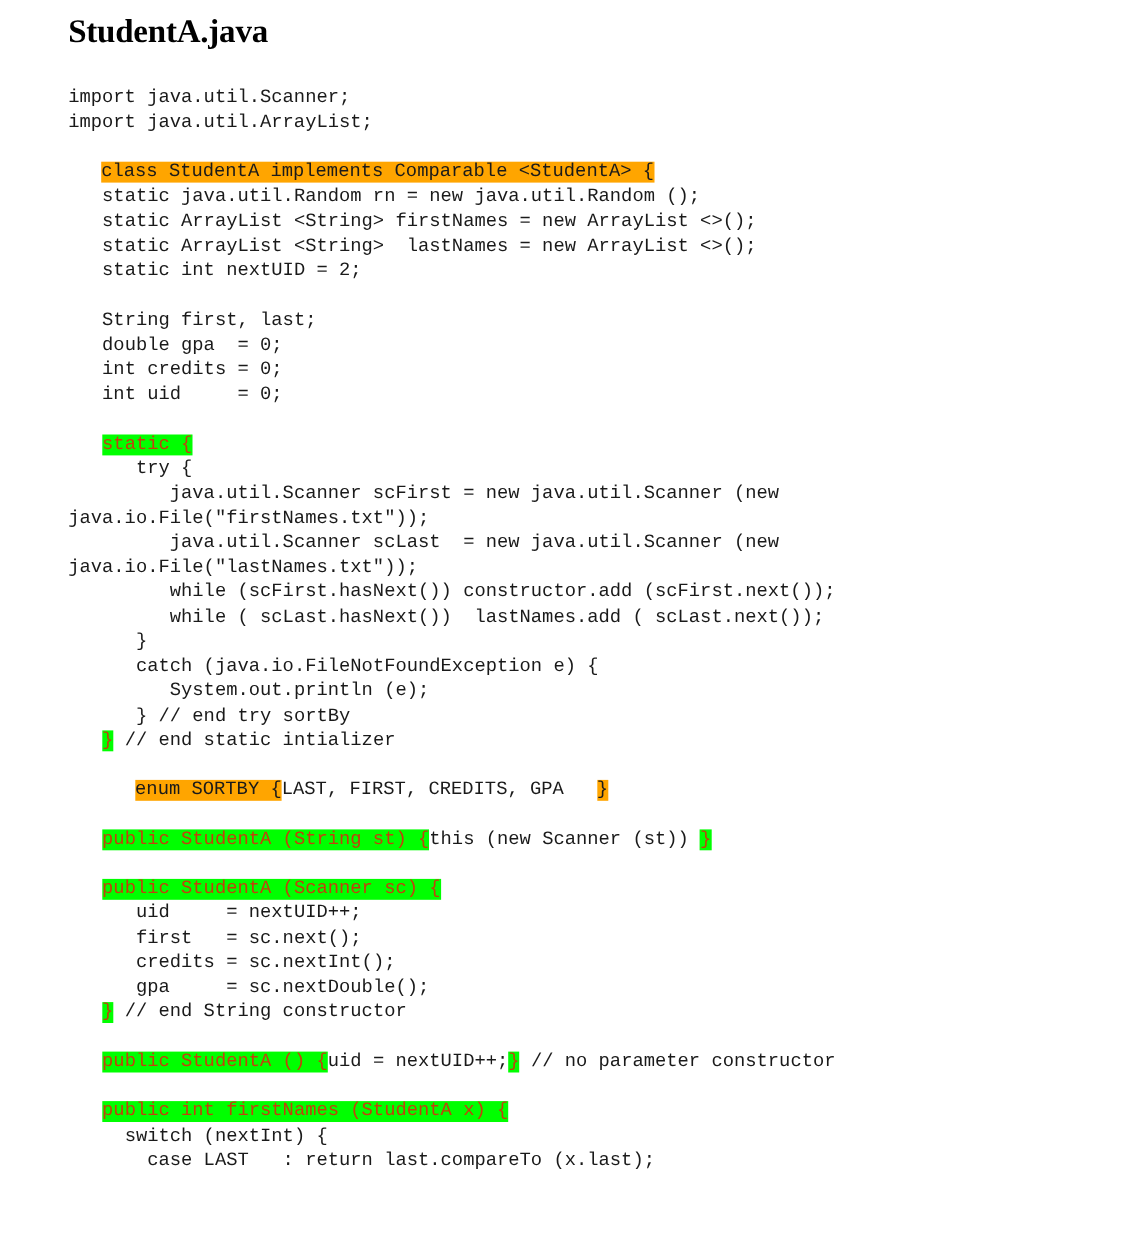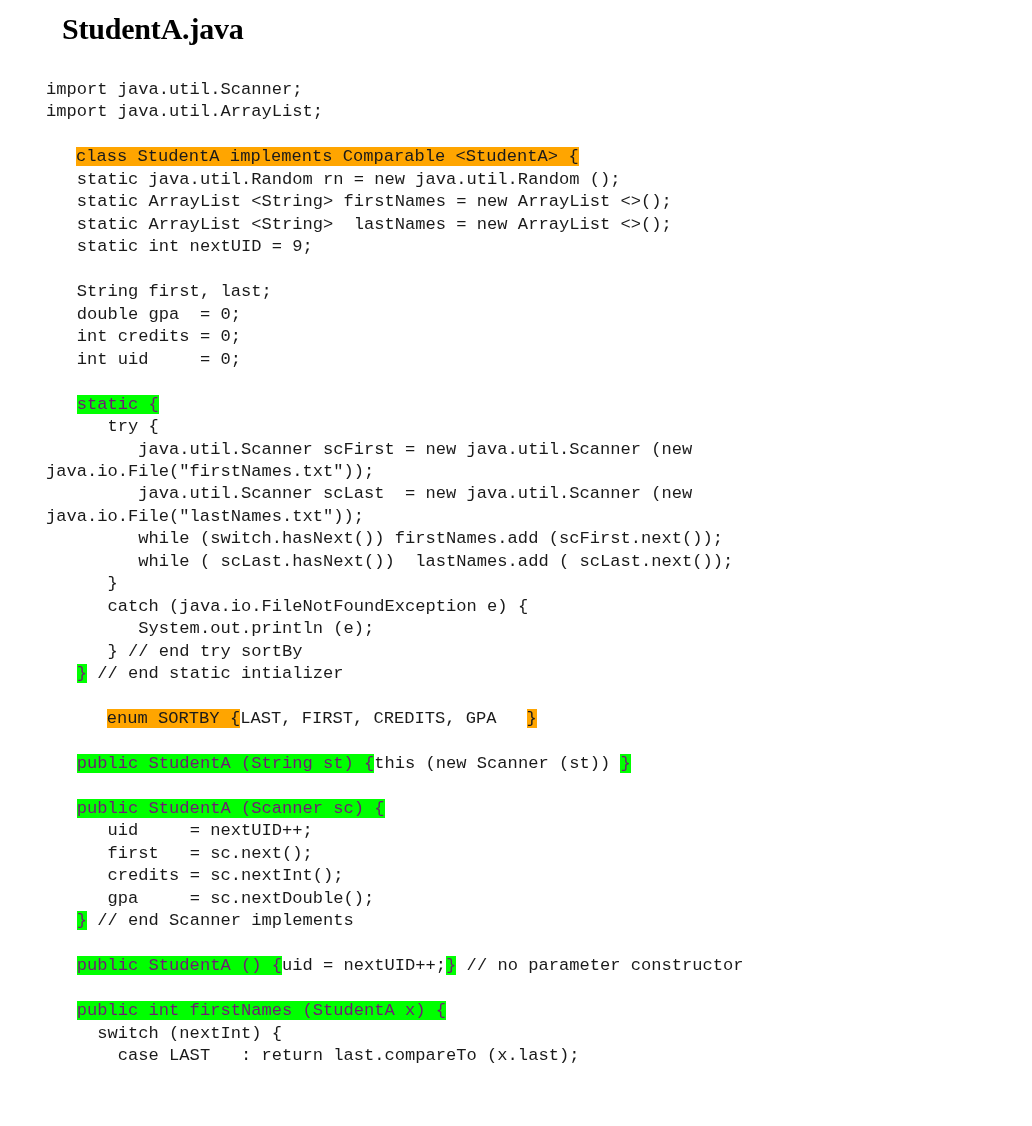--- a/index.html
+++ b/index.html
@@ -30,21 +30,21 @@
     font-family: "Liberation Serif", "DejaVu Serif", serif;
     font-weight: bold;
     font-size: 30px;
     line-height: 36px;
     color: #000000;
     letter-spacing: -0.2px;
     white-space: pre;
   }
   .code-block {
     position: absolute;
-    left: 46px;
+    left: 62px;
     top: 79px;
     width: 900px;
     font-family: "Liberation Mono", "DejaVu Sans Mono", monospace;
     font-size: 17.1px;
     line-height: 22.47px;
     color: #1a1a1a;
     white-space: pre-wrap;
     word-break: normal;
     overflow-wrap: normal;
     margin: 0;
@@ -55,21 +55,21 @@
     display: block;
     min-height: 22.47px;
     white-space: pre-wrap;
   }
   .code-line.blank {
     height: 22.47px;
   }
   
   .code-block .hl-green {
     background-color: #00ff00;
-    color: #701a75;
+    color: #c2410c;
   }
   .code-block .hl-orange {
     background-color: #ffa500;
     color: #1a1a1a;
     margin-left: 30px;
   }
   .code-block .plain {
     background: transparent;
   }
 </style>
@@ -80,49 +80,49 @@
 
   <h1 class="doc-title">StudentA.java</h1>
 
   <pre class="code-block" id="code-block"><span class="code-line"><span class="plain">import java.util.Scanner;</span>
 </span><span class="code-line"><span class="plain">import java.util.ArrayList;</span>
 </span><span class="code-line blank">
 </span><span class="code-line"><span class="hl-orange">class StudentA implements Comparable &lt;StudentA&gt; {</span>
 </span><span class="code-line"><span class="plain">   static java.util.Random rn = new java.util.Random ();</span>
 </span><span class="code-line"><span class="plain">   static ArrayList &lt;String&gt; firstNames = new ArrayList &lt;&gt;();</span>
 </span><span class="code-line"><span class="plain">   static ArrayList &lt;String&gt;  lastNames = new ArrayList &lt;&gt;();</span>
-</span><span class="code-line"><span class="plain">   static int nextUID = 9;</span>
+</span><span class="code-line"><span class="plain">   static int nextUID = 2;</span>
 </span><span class="code-line blank">
 </span><span class="code-line"><span class="plain">   String first, last;</span>
 </span><span class="code-line"><span class="plain">   double gpa  = 0;</span>
 </span><span class="code-line"><span class="plain">   int credits = 0;</span>
 </span><span class="code-line"><span class="plain">   int uid     = 0;</span>
 </span><span class="code-line blank">
 </span><span class="code-line"><span class="plain">   </span><span class="hl-green">static {</span>
 </span><span class="code-line"><span class="plain">      try {</span>
 </span><span class="code-line"><span class="plain">         java.util.Scanner scFirst = new java.util.Scanner (new java.io.File("firstNames.txt"));</span>
 </span><span class="code-line"><span class="plain">         java.util.Scanner scLast  = new java.util.Scanner (new java.io.File("lastNames.txt"));</span>
-</span><span class="code-line"><span class="plain">         while (switch.hasNext()) firstNames.add (scFirst.next());</span>
+</span><span class="code-line"><span class="plain">         while (scFirst.hasNext()) constructor.add (scFirst.next());</span>
 </span><span class="code-line"><span class="plain">         while ( scLast.hasNext())  lastNames.add ( scLast.next());</span>
 </span><span class="code-line"><span class="plain">      }</span>
 </span><span class="code-line"><span class="plain">      catch (java.io.FileNotFoundException e) {</span>
 </span><span class="code-line"><span class="plain">         System.out.println (e);</span>
 </span><span class="code-line"><span class="plain">      } // end try sortBy</span>
 </span><span class="code-line"><span class="plain">   </span><span class="hl-green">}</span><span class="plain"> // end static intializer</span>
 </span><span class="code-line blank">
 </span><span class="code-line"><span class="plain">   </span><span class="hl-orange">enum SORTBY {</span><span class="plain">LAST, FIRST, CREDITS, GPA</span><span class="hl-orange">}</span>
 </span><span class="code-line blank">
 </span><span class="code-line"><span class="plain">   </span><span class="hl-green">public StudentA (String st) {</span><span class="plain">this (new Scanner (st)) </span><span class="hl-green">}</span>
 </span><span class="code-line blank">
 </span><span class="code-line"><span class="plain">   </span><span class="hl-green">public StudentA (Scanner sc) {</span>
 </span><span class="code-line"><span class="plain">      uid     = nextUID++;</span>
 </span><span class="code-line"><span class="plain">      first   = sc.next();</span>
 </span><span class="code-line"><span class="plain">      credits = sc.nextInt();</span>
 </span><span class="code-line"><span class="plain">      gpa     = sc.nextDouble();</span>
-</span><span class="code-line"><span class="plain">   </span><span class="hl-green">}</span><span class="plain"> // end Scanner implements</span>
+</span><span class="code-line"><span class="plain">   </span><span class="hl-green">}</span><span class="plain"> // end String constructor</span>
 </span><span class="code-line blank">
 </span><span class="code-line"><span class="plain">   </span><span class="hl-green">public StudentA () {</span><span class="plain">uid = nextUID++;</span><span class="hl-green">}</span><span class="plain"> // no parameter constructor</span>
 </span><span class="code-line blank">
 </span><span class="code-line"><span class="plain">   </span><span class="hl-green">public int firstNames (StudentA x) {</span>
 </span><span class="code-line"><span class="plain">     switch (nextInt) {</span>
 </span><span class="code-line"><span class="plain">       case LAST   : return last.compareTo (x.last);</span>
 </span></pre>
 
 </div>
 

